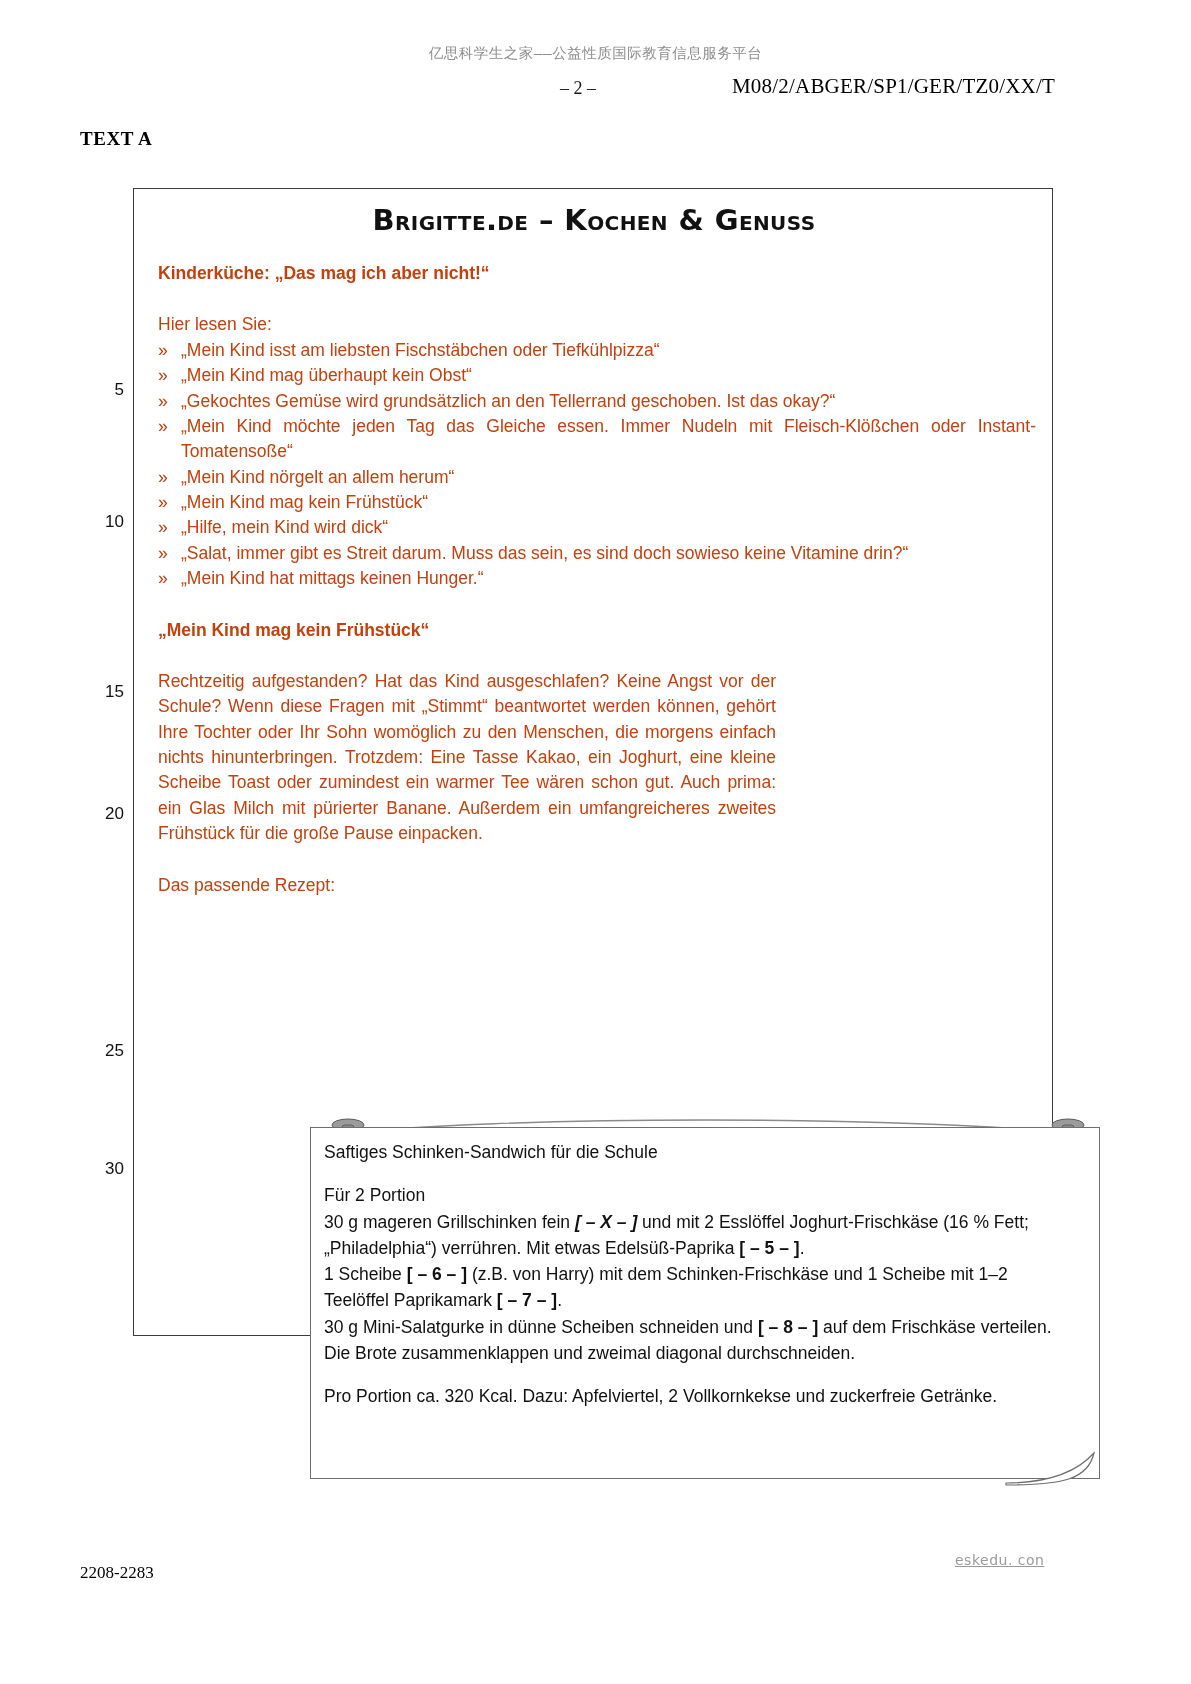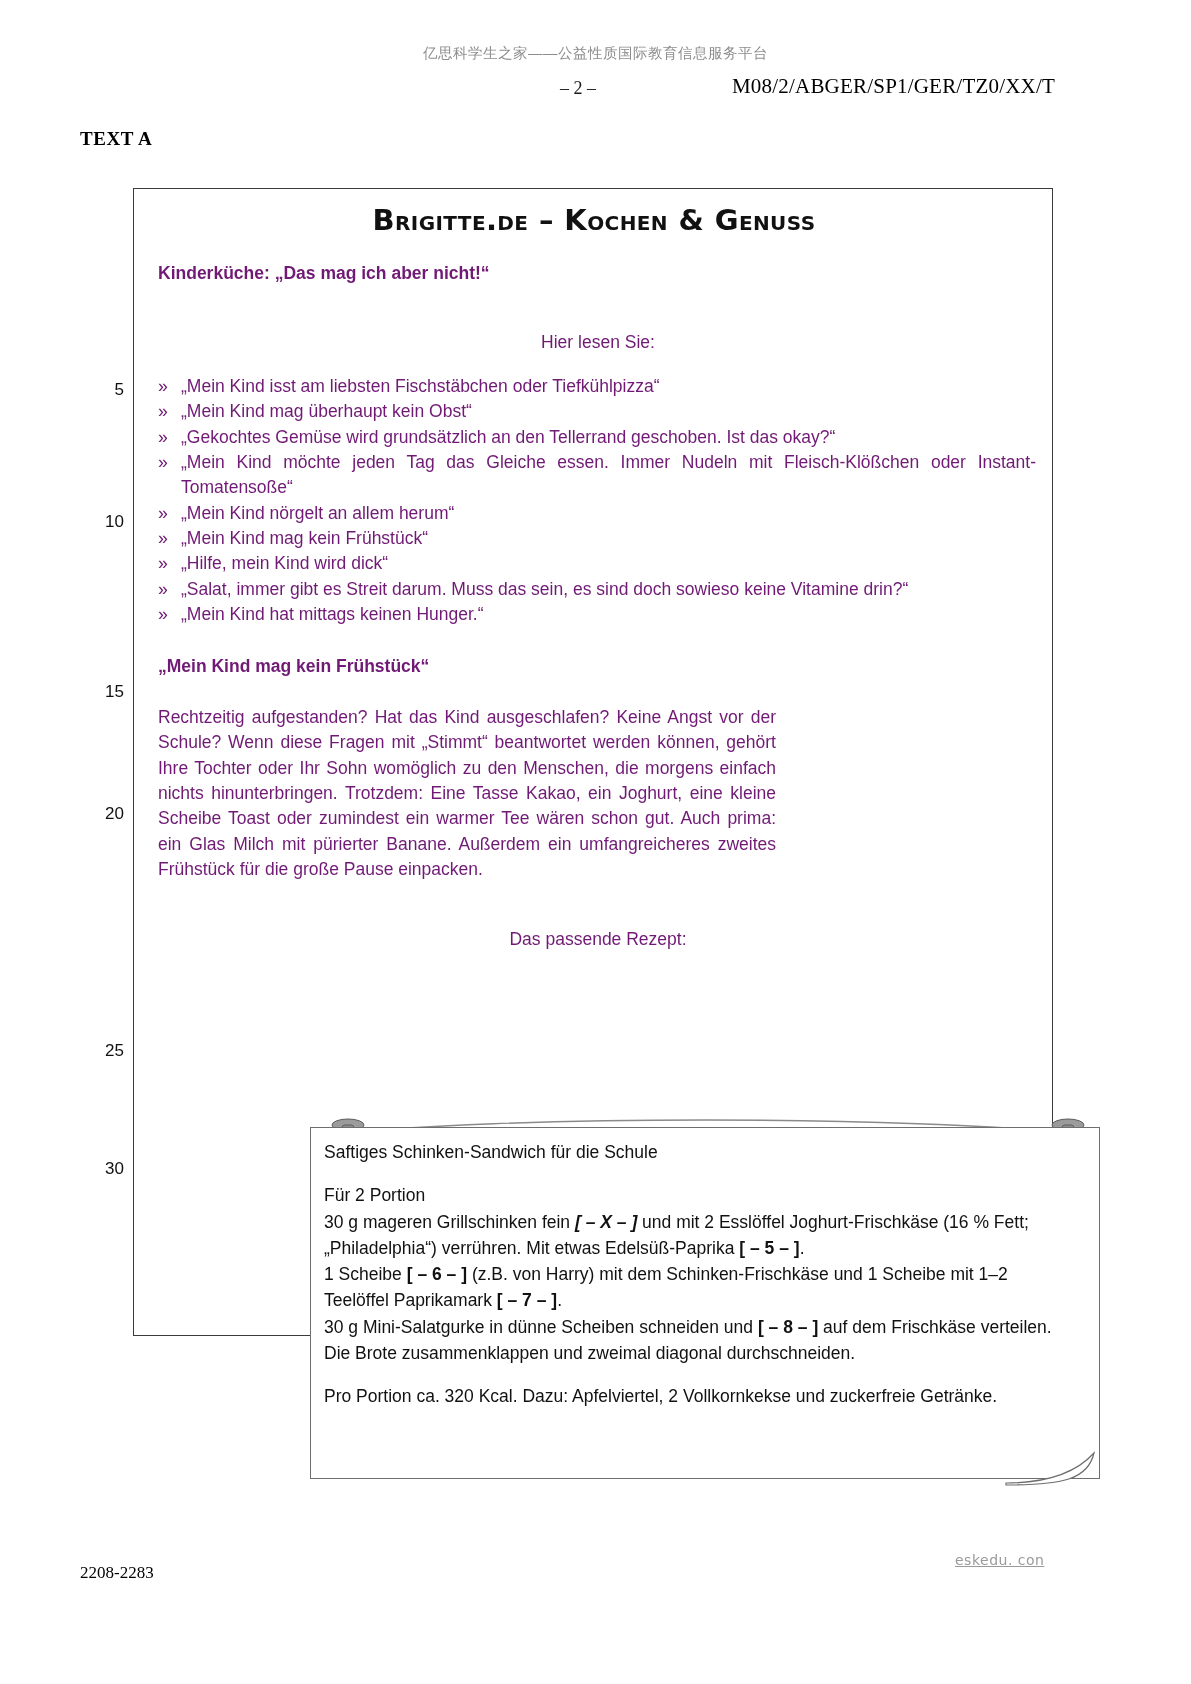--- a/index.html
+++ b/index.html
@@ -26,21 +26,21 @@
   
   .watermark-top {
     position: absolute;
     top: 44px;
     left: 0;
     width: 1191px;
     text-align: center;
     font-size: 14.5px;
     color: #8d8d8d;
     letter-spacing: 0.5px;
-    font-family: Liberation Sans, sans-serif;
+    font-family: Liberation Mono, monospace;
   }
   .page-number {
     position: absolute;
     top: 78px;
     left: 560px;
     font-size: 18px;
     font-family: "Liberation Serif", serif;
     color: #1a1a1a;
   }
   .paper-code {
@@ -86,31 +86,30 @@
     color: #111;
   }
 
   .content {
     position: absolute;
     left: 24px;
     top: 72px;
     width: 880px;
     font-size: 17.5px;
     line-height: 1.45;
-    color: #701a75;
+    color: #c2410c;
   }
 
   .sub-head {
     font-weight: bold;
     font-size: 17.5px;
     margin: 0 0 0 0;
   }
   .para {
-    margin: 18px;
-    text-align: center;
+    margin: 0;
   }
   .spacer-md { height: 26px; }
 
   .bullet-list {
     margin: 0;
     padding: 0;
     list-style: none;
   }
   .bullet-list li {
     position: relative;

